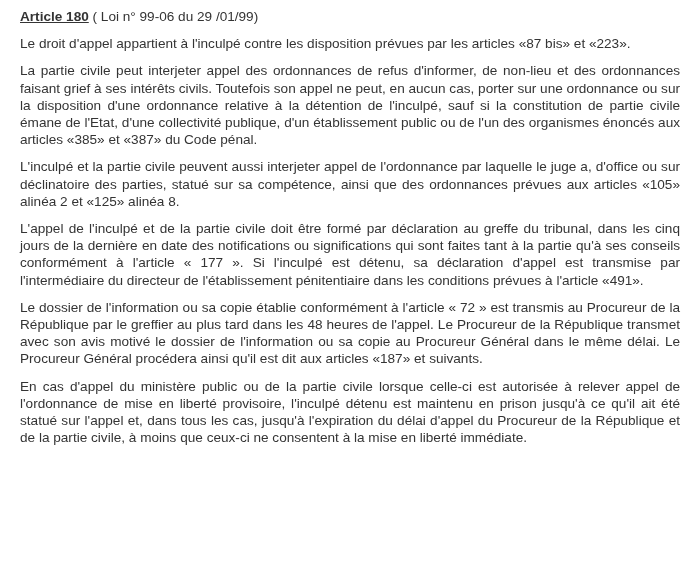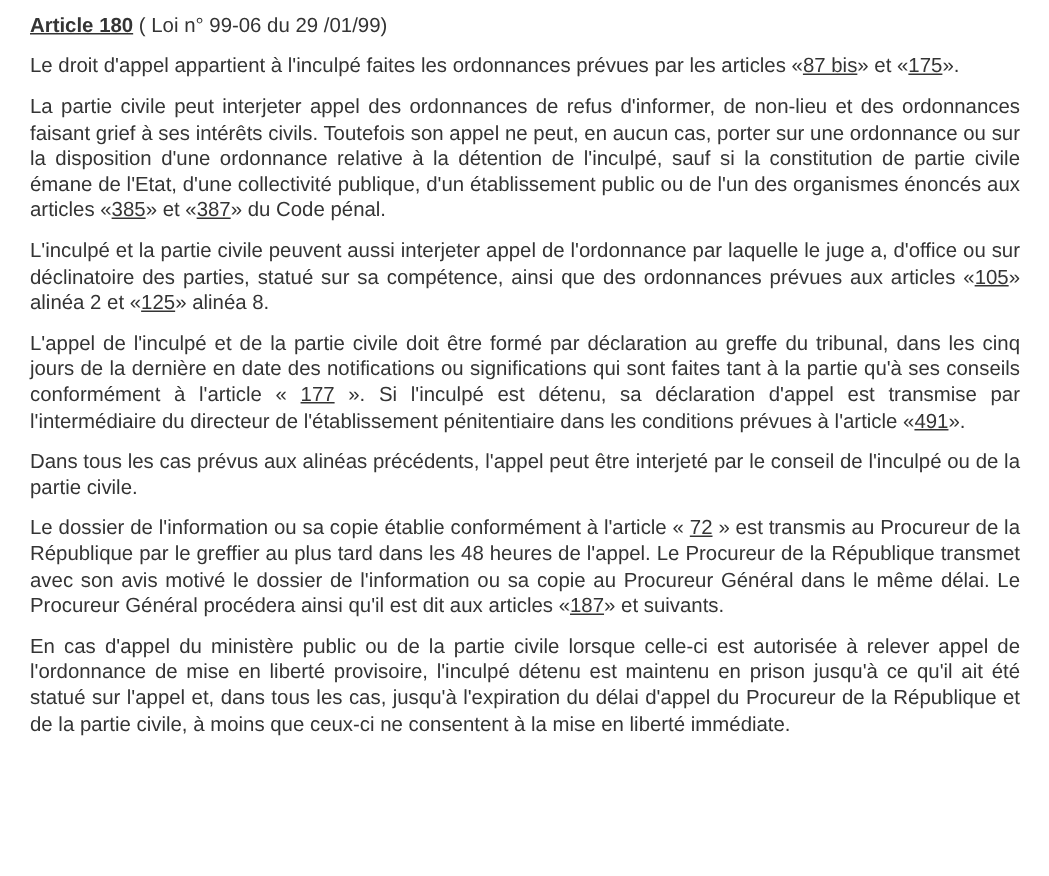--- a/index.html
+++ b/index.html
@@ -28,31 +28,29 @@
   }
   .article-title {
     font-weight: bold;
     text-decoration: underline;
   }
   .para {
     margin: 0 0 10px 0;
     text-align: justify;
   }
   .ref {
-    text-decoration: underline;
   }
 </style>
 </head>
 <body>
 
 <div class="doc">
   <p class="heading"><span class="article-title">Article 180</span><span> ( Loi n° 99-06 du 29 /01/99)</span></p>
 
   <div>
-      <p class="para"><span>Le droit d'appel appartient à l'inculpé faites les ordonnances prévues par les articles «</span><span class="ref">87 bis</span><span>» et «</span><span class="ref">175</span><span>».</span></p>
+      <p class="para"><span>Le droit d'appel appartient à l'inculpé contre les disposition prévues par les articles «</span><span class="ref">87 bis</span><span>» et «</span><span class="ref">223</span><span>».</span></p>
       <p class="para"><span>La partie civile peut interjeter appel des ordonnances de refus d'informer, de non-lieu et des ordonnances faisant grief à ses intérêts civils. Toutefois son appel ne peut, en aucun cas, porter sur une ordonnance ou sur la disposition d'une ordonnance relative à la détention de l'inculpé, sauf si la constitution de partie civile émane de l'Etat, d'une collectivité publique, d'un établissement public ou de l'un des organismes énoncés aux articles «</span><span class="ref">385</span><span>» et «</span><span class="ref">387</span><span>» du Code pénal.</span></p>
       <p class="para"><span>L'inculpé et la partie civile peuvent aussi interjeter appel de l'ordonnance par laquelle le juge a, d'office ou sur déclinatoire des parties, statué sur sa compétence, ainsi que des ordonnances prévues aux articles «</span><span class="ref">105</span><span>» alinéa 2 et «</span><span class="ref">125</span><span>» alinéa 8.</span></p>
       <p class="para"><span>L'appel de l'inculpé et de la partie civile doit être formé par déclaration au greffe du tribunal, dans les cinq jours de la dernière en date des notifications ou significations qui sont faites tant à la partie qu'à ses conseils conformément à l'article « </span><span class="ref">177</span><span> ». Si l'inculpé est détenu, sa déclaration d'appel est transmise par l'intermédiaire du directeur de l'établissement pénitentiaire dans les conditions prévues à l'article «</span><span class="ref">491</span><span>».</span></p>
-      <p class="para"><span>Dans tous les cas prévus aux alinéas précédents, l'appel peut être interjeté par le conseil de l'inculpé ou de la partie civile.</span></p>
       <p class="para"><span>Le dossier de l'information ou sa copie établie conformément à l'article « </span><span class="ref">72</span><span> » est transmis au Procureur de la République par le greffier au plus tard dans les 48 heures de l'appel. Le Procureur de la République transmet avec son avis motivé le dossier de l'information ou sa copie au Procureur Général dans le même délai. Le Procureur Général procédera ainsi qu'il est dit aux articles «</span><span class="ref">187</span><span>» et suivants.</span></p>
       <p class="para"><span>En cas d'appel du ministère public ou de la partie civile lorsque celle-ci est autorisée à relever appel de l'ordonnance de mise en liberté provisoire, l'inculpé détenu est maintenu en prison jusqu'à ce qu'il ait été statué sur l'appel et, dans tous les cas, jusqu'à l'expiration du délai d'appel du Procureur de la République et de la partie civile, à moins que ceux-ci ne consentent à la mise en liberté immédiate.</span></p>
     </div>
 </div>
 
 </body></html>

